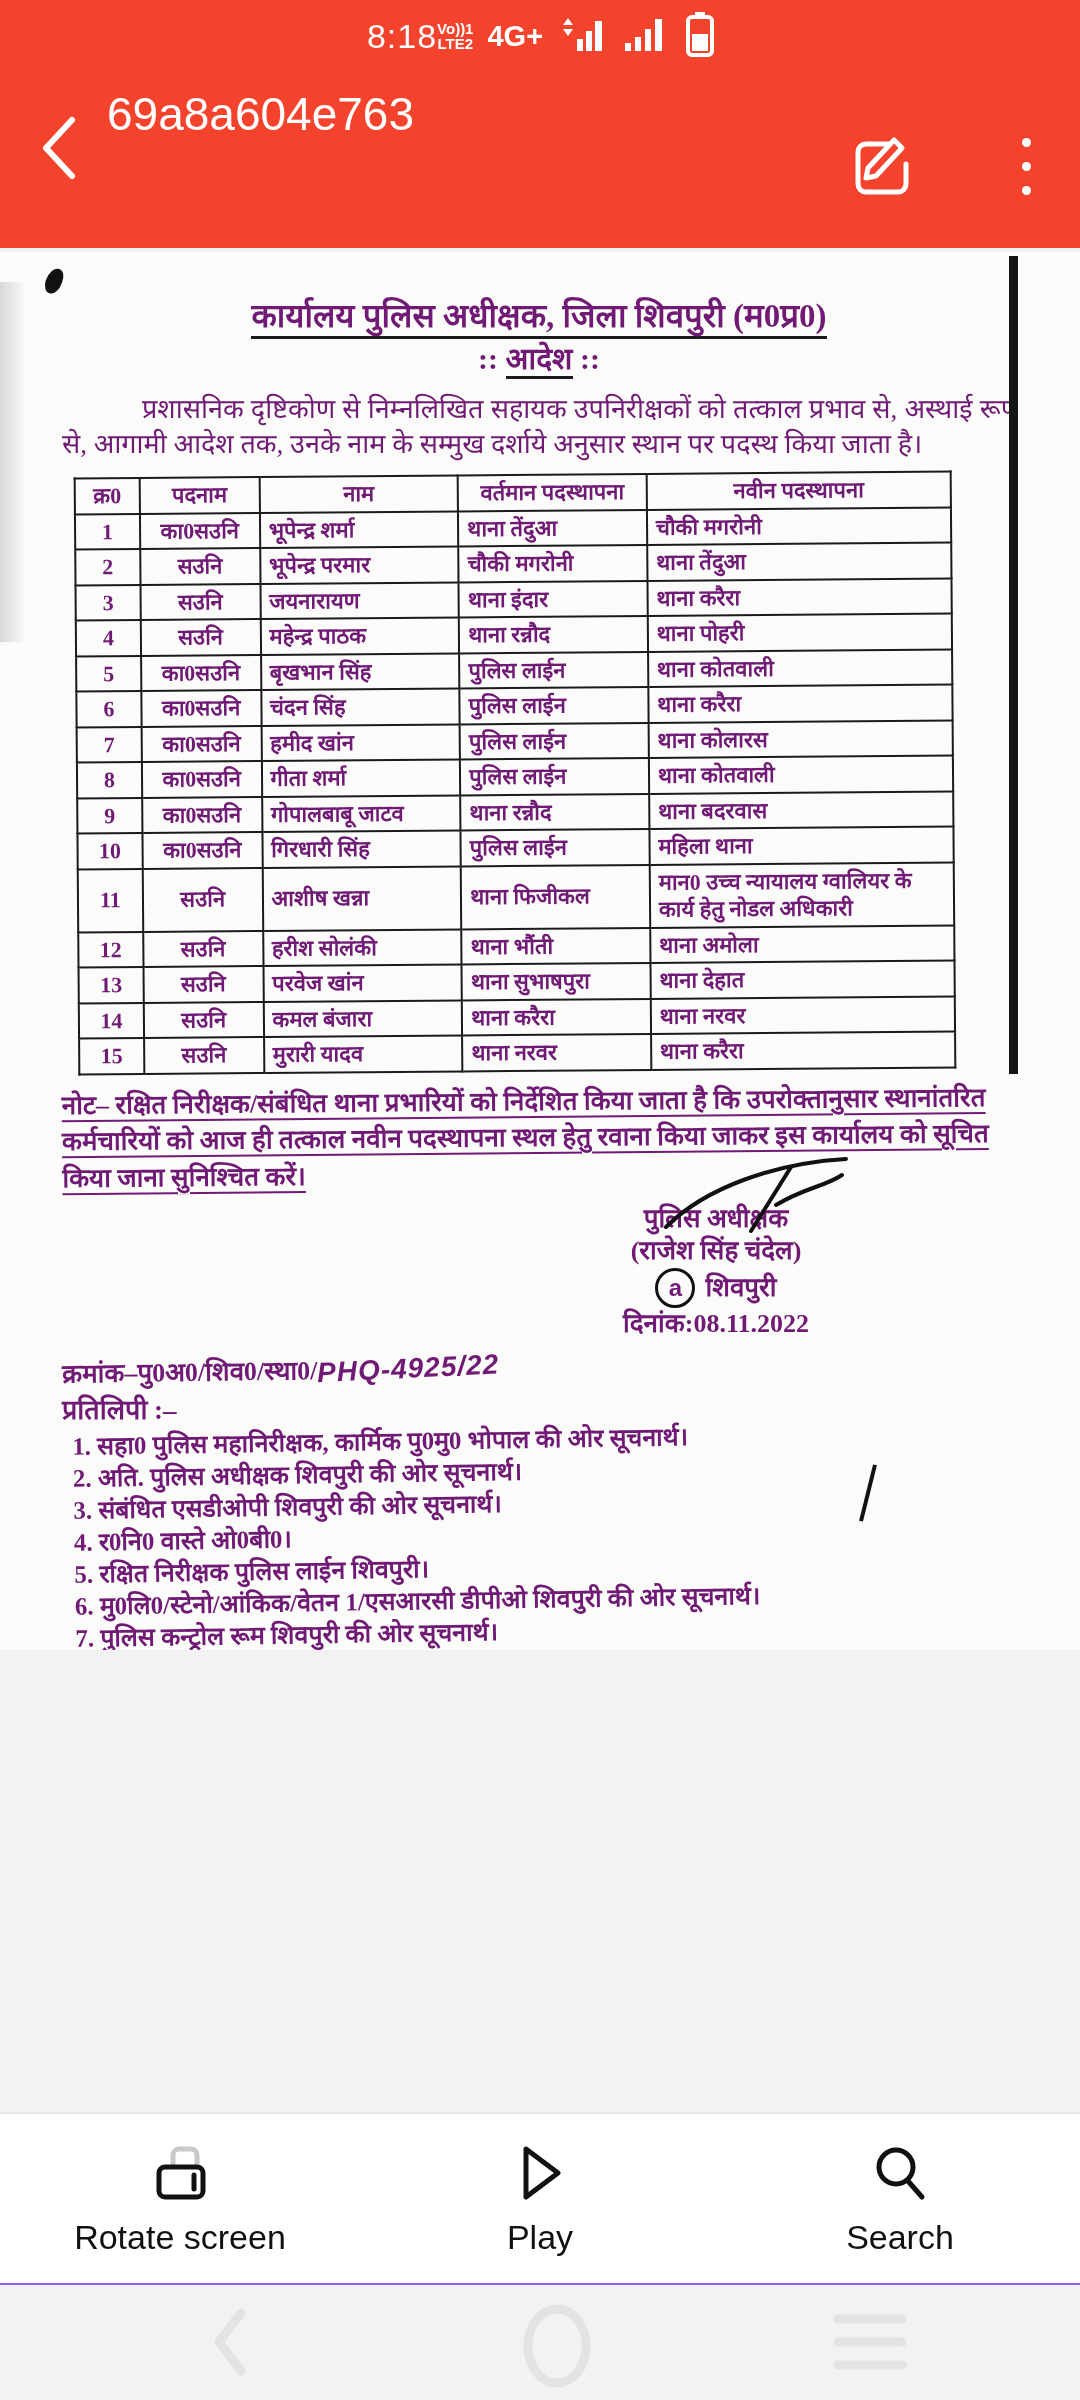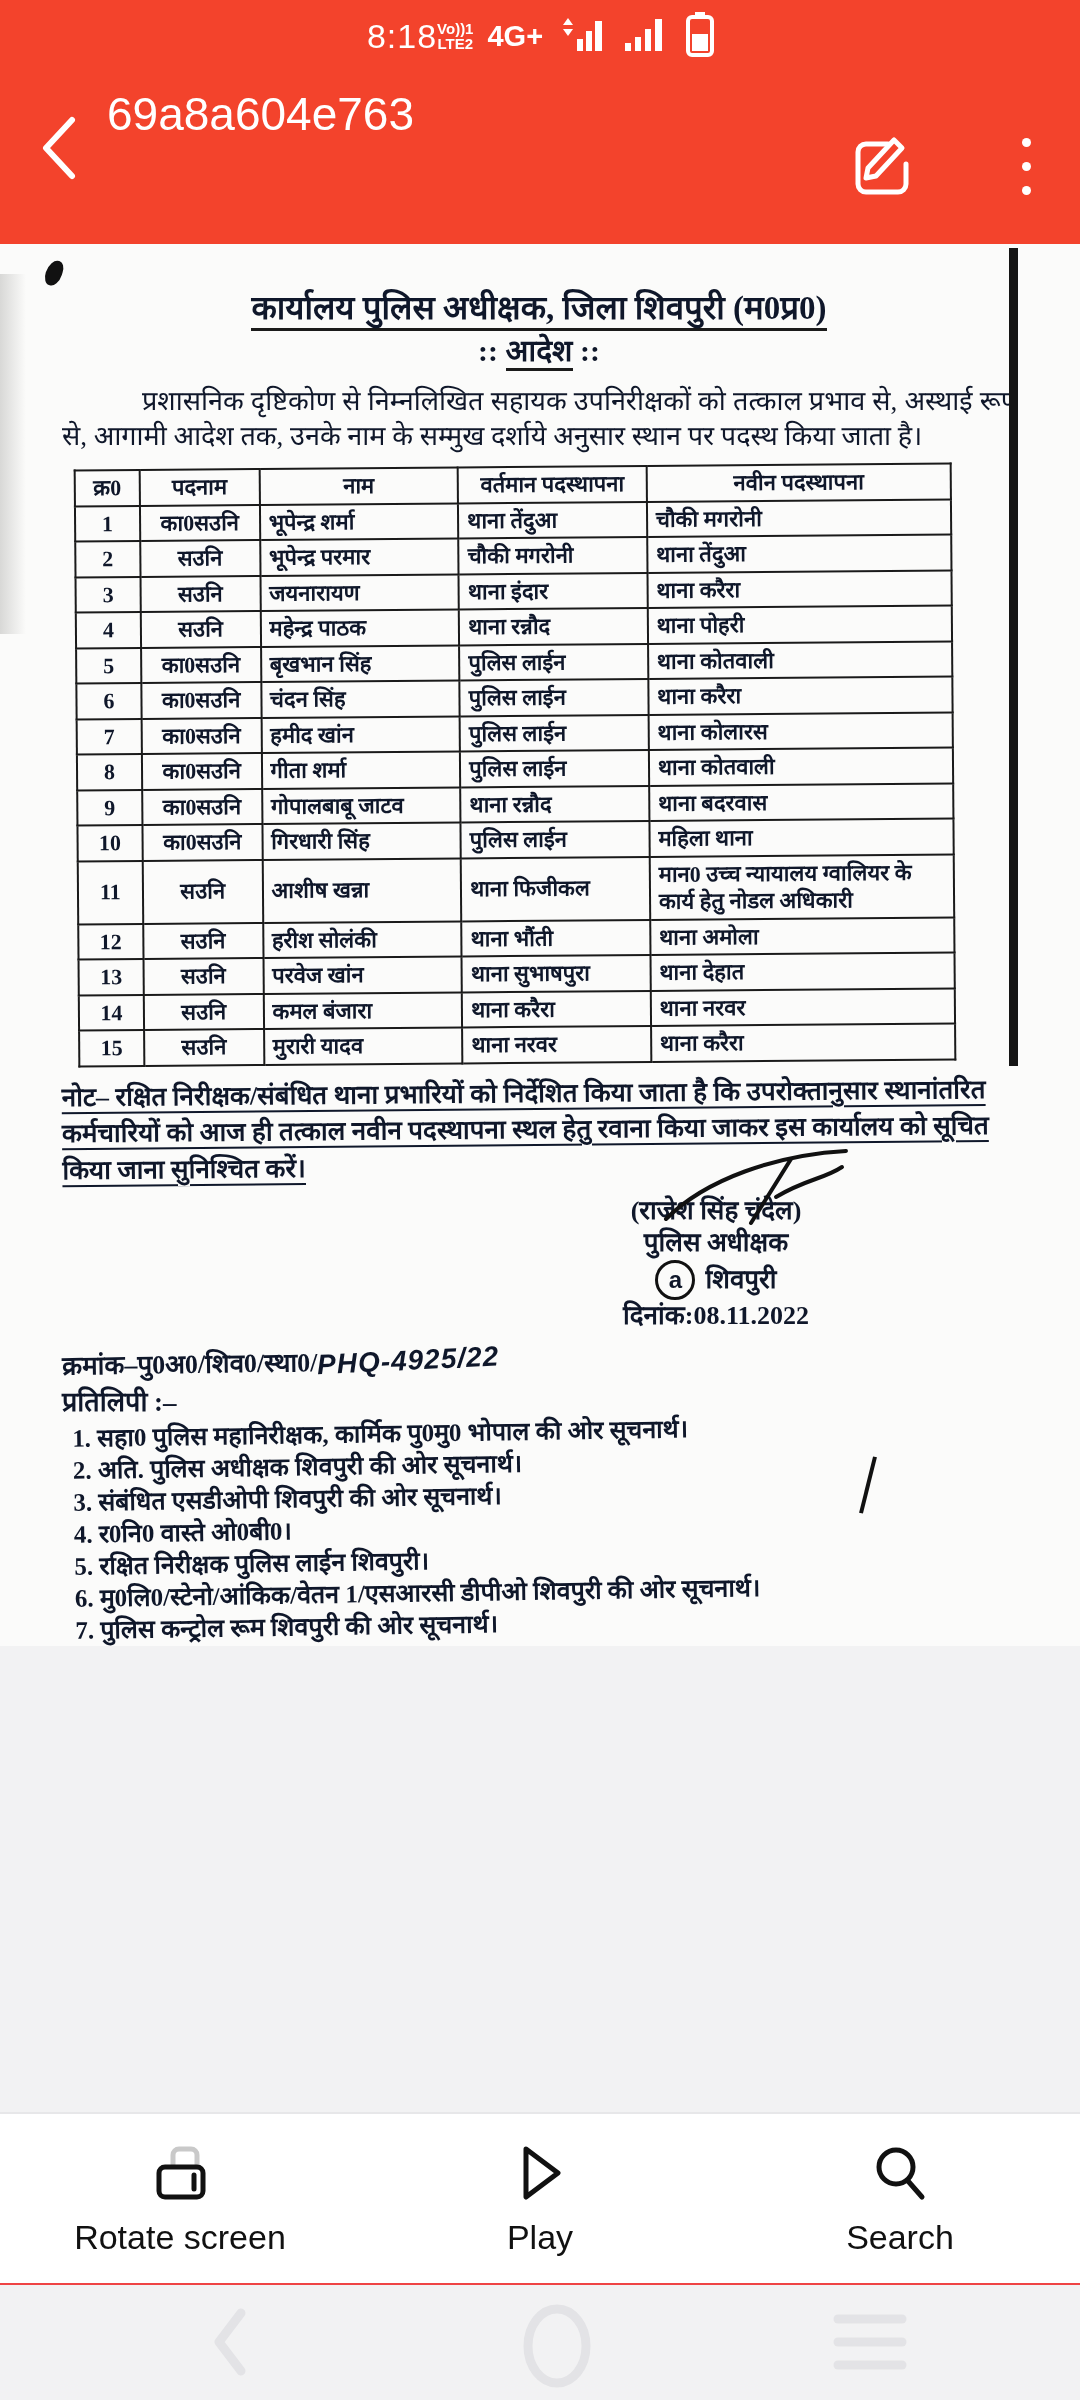--- a/index.html
+++ b/index.html
@@ -13,21 +13,21 @@
   .volte{ display:flex; flex-direction:column; line-height:15px; font-size:15px; font-weight:700; text-align:center; }
   .net-label{ font-size:29px; font-weight:700; }
   .app-bar{ position:absolute; top:64px; left:0; width:1080px; height:184px; background:#f3432c; color:#fff; }
   .back-btn{ position:absolute; left:30px; top:48px; width:60px; height:72px; }
   .title-wrap{ position:absolute; left:107px; top:18px; width:640px; font-size:46px; line-height:64px; color:#fff; font-weight:400; }
   .edit-btn{ position:absolute; right:162px; top:66px; width:72px; height:72px; }
   .kebab-btn{ position:absolute; right:34px; top:64px; width:40px; height:76px; display:flex; flex-direction:column; align-items:center; justify-content:center; gap:15px; }
   .kebab-btn i{ width:9px; height:9px; border-radius:50%; background:#fff; }
 
   
-  .doc{ position:absolute; top:244px; left:0; width:1080px; height:1402px; background:#fbfbfa; color:#0f172a; overflow:hidden; font-family:"Liberation Serif","DejaVu Serif",serif; }
+  .doc{ position:absolute; top:252px; left:0; width:1080px; height:1402px; background:#fbfbfa; color:#701a75; overflow:hidden; font-family:"Liberation Serif","DejaVu Serif",serif; }
   .doc-inner{ padding:26px 64px 0 62px; }
   .scan-edge{ position:absolute; right:62px; top:4px; width:9px; height:818px; background:#151515; }
   .scan-speck{ position:absolute; left:46px; top:16px; width:16px; height:26px; background:#111; border-radius:60% 40% 55% 45%; transform:rotate(18deg); }
   .scan-smudge{ position:absolute; left:0; top:30px; width:26px; height:360px; background:linear-gradient(90deg,#c9c9c7,rgba(250,250,249,0)); opacity:.7; }
   .doc-heading{ text-align:center; font-size:33px; font-weight:700; margin-top:14px; }
   .doc-heading span{ border-bottom:3px solid #1b1b1b; padding-bottom:2px; }
   .order-line{ text-align:center; font-size:30px; font-weight:700; }
   .order-line .uword{ border-bottom:3px solid #1b1b1b; padding-bottom:1px; }
   .intro{ font-size:27px; line-height:1.3; text-align:justify; margin-top:14px; text-indent:80px; font-weight:500; }
   table.transfer{ border-collapse:collapse; width:878px; margin:12px 0 0 14px; transform:rotate(-0.45deg); }
@@ -45,21 +45,21 @@
   .at-circ{ display:inline-flex; width:40px; height:40px; border:3px solid #111; border-radius:50%; align-items:center; justify-content:center; font-size:24px; font-weight:700; font-family:"Liberation Sans",sans-serif; }
   .ref-row{ display:flex; align-items:baseline; font-size:26px; font-weight:700; margin-top:8px; transform:rotate(-0.8deg); }
   .handwrit{ font-family:"Liberation Sans",sans-serif; font-style:italic; font-weight:700; font-size:28px; transform:rotate(-2deg); letter-spacing:1px; }
   .copy-heading{ font-size:27px; font-weight:700; margin-top:6px; }
   .copies{ margin-top:4px; transform:rotate(-0.9deg); transform-origin:left top; }
   .copy-item{ font-size:25px; font-weight:600; line-height:1.28; padding-left:10px; }
   .slash-mark{ position:absolute; right:210px; bottom:132px; width:4px; height:58px; background:#111; transform:rotate(14deg); }
 
   
   .gap-band{ position:absolute; top:1650px; left:0; width:1080px; height:462px; background:#f2f2f3; }
-  .action-bar{ position:absolute; top:2112px; left:0; width:1080px; height:173px; background:#fff; border-top:2px solid #e7e7e9; border-bottom:2px solid #ef4444; display:flex; }
+  .action-bar{ position:absolute; top:2112px; left:0; width:1080px; height:173px; background:#fff; border-top:2px solid #e7e7e9; border-bottom:2px solid #8b5cf6; display:flex; }
   .action-item{ flex:1; display:flex; flex-direction:column; align-items:center; justify-content:center; gap:10px; background:none; border:none; }
   .action-label{ font-size:34px; color:#111; font-weight:400; }
   .nav-bar{ position:absolute; top:2285px; left:0; width:1080px; height:115px; background:#f2f2f3; }
   .nav-ic{ position:absolute; top:18px; }
   .nav-back{ left:205px; } .nav-home{ left:518px; } .nav-recent{ left:828px; }
 </style>
 </head>
 <body>
 
 <div class="status-bar">
@@ -254,22 +254,22 @@
     <p class="note">नोट– रक्षित निरीक्षक/संबंधित थाना प्रभारियों को निर्देशित किया जाता है कि उपरोक्तानुसार स्थानांतरित कर्मचारियों को आज ही तत्काल नवीन पदस्थापना स्थल हेतु रवाना किया जाकर इस कार्यालय को सूचित किया जाना सुनिश्चित करें।</p>
 
     <div class="sig-block">
       <span class="sig-strokes">
         <svg width="200" height="78" viewBox="0 0 200 78">
           <path d="M10 70 C 50 30, 120 6, 190 2" fill="none" stroke="#111" stroke-width="4" stroke-linecap="round"></path>
           <path d="M95 74 L135 10" fill="none" stroke="#111" stroke-width="4" stroke-linecap="round"></path>
           <path d="M120 48 C 150 30, 168 30, 186 18" fill="none" stroke="#111" stroke-width="4" stroke-linecap="round"></path>
         </svg>
       </span>
+      <div>पुलिस अधीक्षक</div>
       <div>(राजेश सिंह चंदेल)</div>
-      <div>पुलिस अधीक्षक</div>
       <div class="sig-place-row">
         <span class="at-circ">a</span>
         <span>शिवपुरी</span>
       </div>
       <div>दिनांक:08.11.2022</div>
     </div>
 
     <div class="ref-row">
       <span>क्रमांक–पु0अ0/शिव0/स्था0/</span>
       <span class="handwrit">PHQ-4925/22</span>

